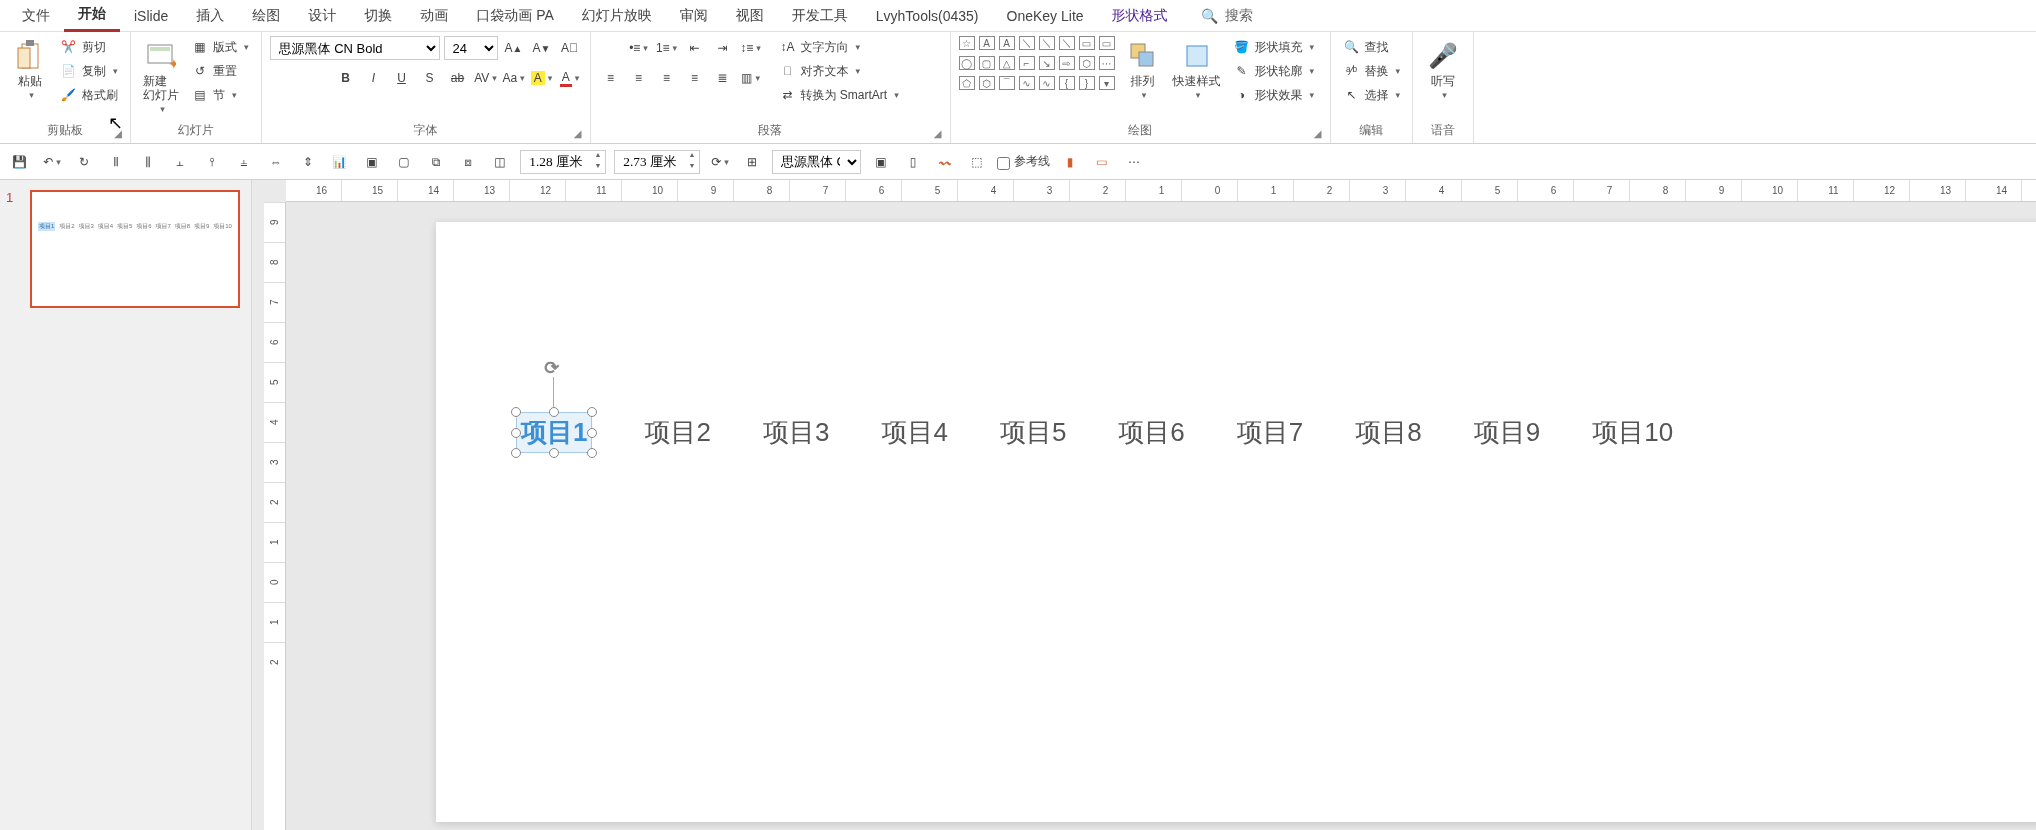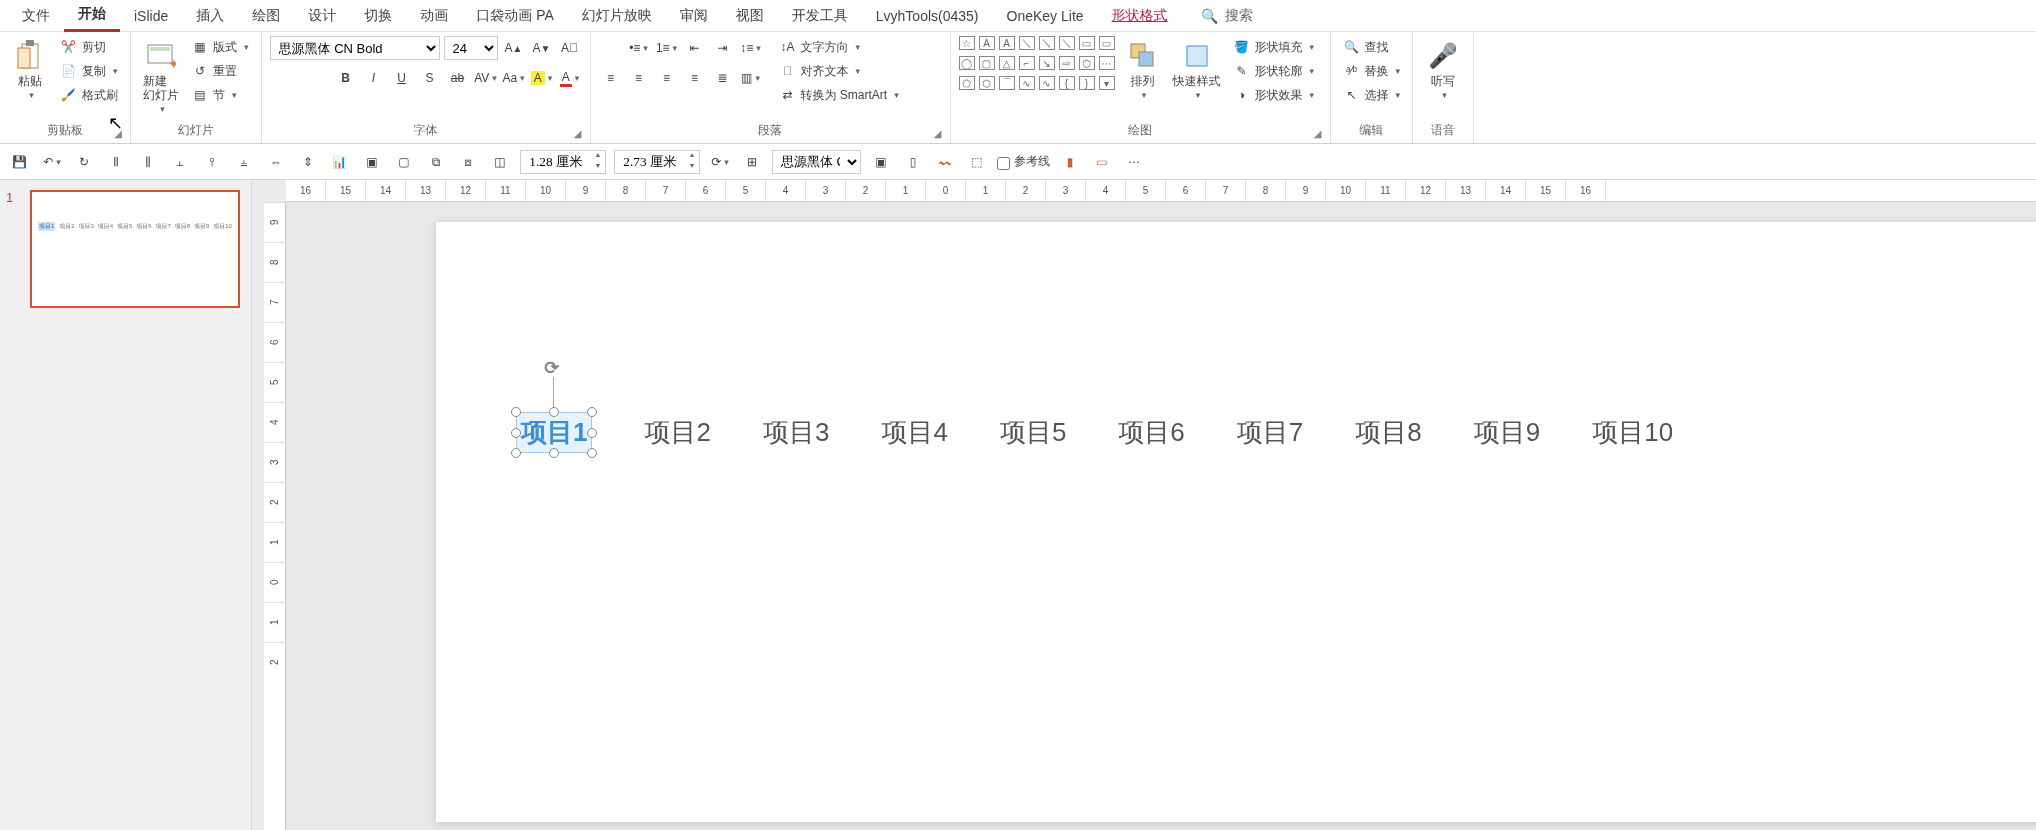--- a/index.html
+++ b/index.html
@@ -2,21 +2,21 @@
 <html><head>
 <meta charset="utf-8">
 <style>
 * { box-sizing: border-box; margin: 0; padding: 0; font-family: "Microsoft YaHei", sans-serif; }
 body { background: #f3f3f3; width: 2036px; height: 830px; overflow: hidden; font-size: 12px; color: #444; }
 
 
 .tabs { height: 32px; background: #fff; display: flex; align-items: center; padding: 0 8px; border-bottom: 1px solid #e0e0e0; }
 .tab { padding: 6px 14px; cursor: pointer; font-size: 14px; }
 .tab.active { font-weight: bold; border-bottom: 3px solid #b03030; color: #333; }
-.tab.highlight { color: #be185d; text-decoration: underline; }
+.tab.highlight { color: #4c1d95; }
 .search { margin-left: 20px; display: flex; align-items: center; gap: 6px; font-size: 14px; color: #666; }
 
 
 .ribbon { height: 112px; background: #fff; display: flex; border-bottom: 1px solid #d0d0d0; }
 .group { border-right: 1px solid #e0e0e0; padding: 4px 8px 2px 8px; display: flex; flex-direction: column; justify-content: space-between; }
 .group-content { flex: 1; display: flex; align-items: flex-start; gap: 4px; }
 .group-label { text-align: center; font-size: 12px; color: #666; padding: 2px 0; position: relative; }
 .group-label .launcher { position: absolute; right: 0; bottom: 2px; font-size: 10px; color: #888; }
 .vbtn { display: flex; flex-direction: column; align-items: center; justify-content: center; gap: 2px; padding: 4px; cursor: pointer; min-width: 44px; }
 .vbtn .ic { width: 32px; height: 32px; display: flex; align-items: center; justify-content: center; }
@@ -43,21 +43,21 @@
 
 .workspace { display: flex; height: calc(830px - 32px - 112px - 36px); }
 .slides-panel { width: 252px; background: #f0f0f0; border-right: 1px solid #d8d8d8; padding: 10px; }
 .slide-num { font-size: 13px; color: #c04040; position: absolute; }
 .thumb { margin-left: 20px; width: 210px; height: 118px; background: #fff; border: 2px solid #d85030; position: relative; }
 .thumb-items { position: absolute; top: 30px; left: 6px; right: 6px; display: flex; justify-content: space-between; font-size: 6px; color: #777; }
 .thumb-items span:first-child { background: #cde4f7; color: #2a6fb0; padding: 0 1px; }
 
 .editor { flex: 1; position: relative; background: #eaeaea; overflow: hidden; }
 .ruler-h { position: absolute; top: 0; left: 34px; right: 0; height: 22px; background: #fff; border-bottom: 1px solid #ccc; font-size: 10px; color: #555; display: flex; align-items: center; overflow: hidden; }
-.ruler-h .tick { flex: 0 0 40px; text-align: center; border-right: 1px solid #ddd; height: 100%; line-height: 22px; }
+.ruler-h .tick { flex: 0 0 40px; text-align: center; border-right: 1px solid #ddd; height: 100%; line-height: 22px; margin-left: 16px; }
 .ruler-v { position: absolute; top: 22px; left: 12px; width: 22px; bottom: 0; background: #fff; border-right: 1px solid #ccc; font-size: 10px; color: #555; display: flex; flex-direction: column; }
 .ruler-v .tick { flex: 0 0 40px; text-align: center; border-bottom: 1px solid #ddd; writing-mode: vertical-rl; transform: rotate(180deg); line-height: 22px; }
 
 .canvas-wrap { position: absolute; top: 22px; left: 34px; right: 0; bottom: 0; overflow: auto; background: #e8e8e8; }
 .canvas { position: absolute; top: 20px; left: 150px; width: 1700px; height: 600px; background: #fff; box-shadow: 0 2px 8px rgba(0,0,0,.15); }
 
 .items { position: absolute; top: 190px; left: 80px; display: flex; gap: 52px; align-items: center; }
 .item { font-size: 26px; color: #555; font-weight: 500; }
 .item.selected { position: relative; color: #3b8fd4; font-weight: bold; background: #e8f2fb; padding: 2px 4px; border: 1px solid #a8c8e8; }
 .handle { position: absolute; width: 10px; height: 10px; background: #fff; border: 1px solid #888; border-radius: 50%; }

